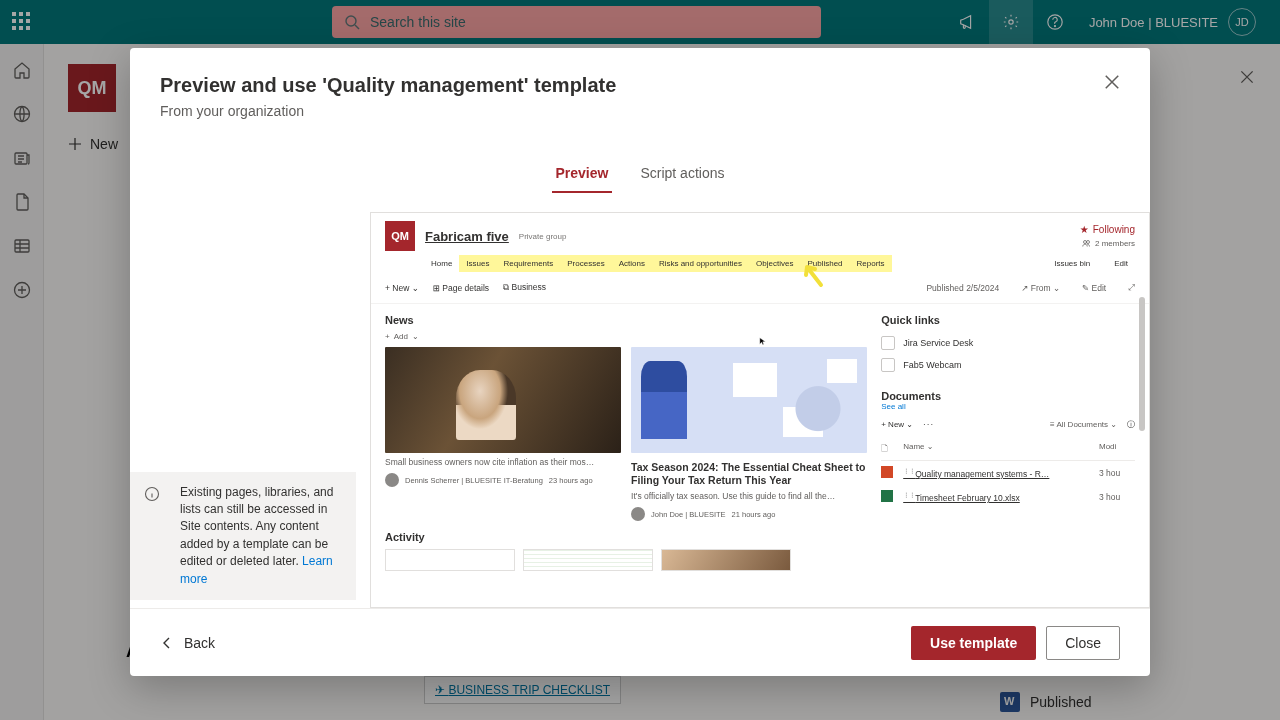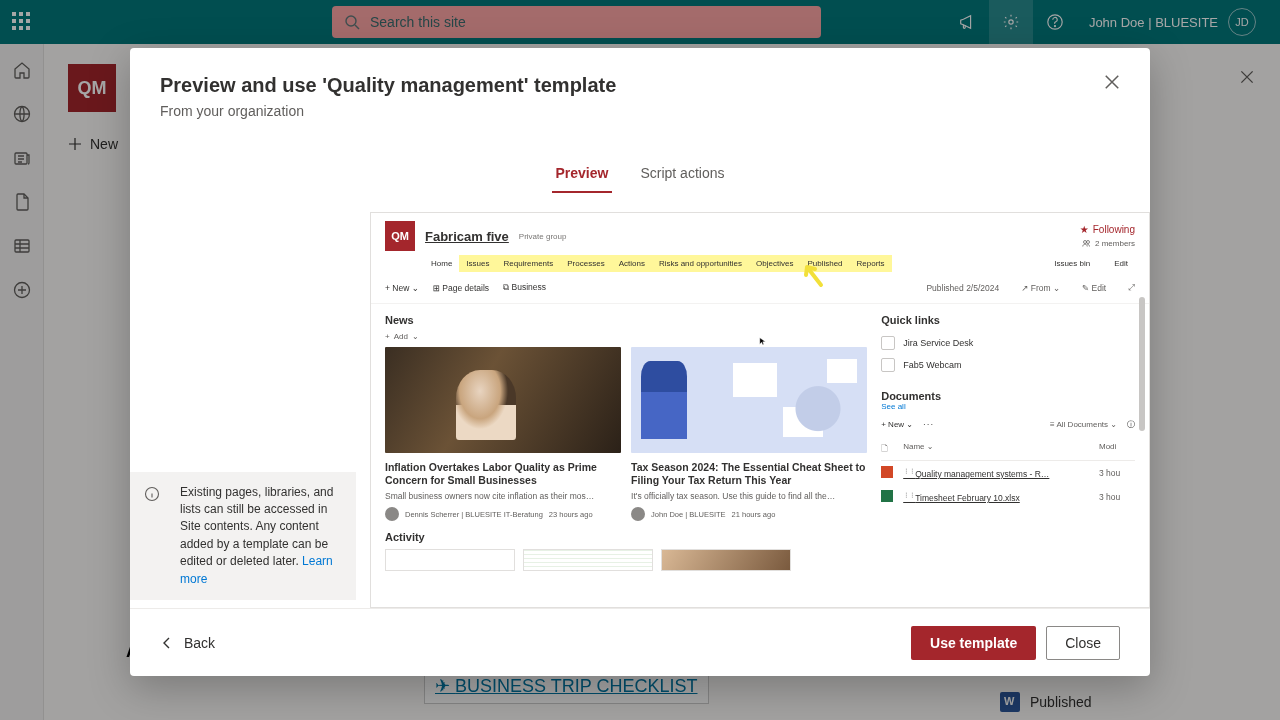--- a/index.html
+++ b/index.html
@@ -27,21 +27,21 @@
   
   .bg-page { position: absolute; left: 44px; top: 44px; right: 0; bottom: 0; padding: 20px 24px; z-index: 0; }
   .qm-logo { width: 48px; height: 48px; background: #a4262c; color: #fff; display: flex; align-items: center; justify-content: center; font-weight: 600; font-size: 18px; }
   .bg-close { position: absolute; top: 24px; right: 24px; width: 18px; height: 18px; color: #605e5c; cursor: pointer; }
   .new-btn { margin-top: 24px; display: flex; align-items: center; gap: 8px; color: #323130; font-size: 14px; }
   .bg-docs { position: absolute; right: 60px; bottom: 0; width: 220px; }
   .doc-item { display: flex; align-items: center; gap: 10px; padding: 8px 0; font-size: 14px; color: #323130; }
   .doc-icon { width: 20px; height: 20px; }
   .doc-icon.word { background: #2b579a; border-radius: 2px; position: relative; }
   .doc-icon.word::after { content: "W"; color: #fff; font-size: 11px; position: absolute; left: 4px; top: 3px; font-weight: 600; }
-  .bg-trip { position: absolute; left: 380px; bottom: 16px; color: #0078a6; font-size: 18px; text-decoration: underline; background: #fff; padding: 6px 10px; border: 1px solid #ccc; }
+  .bg-trip { position: absolute; left: 380px; bottom: 16px; color: #0078a6; font-size: 12px; text-decoration: underline; background: #fff; padding: 6px 10px; border: 1px solid #ccc; }
   .bg-activity-heading { position: absolute; left: 82px; bottom: 58px; font-size: 18px; font-weight: 600; }
 
   
   .overlay { position: absolute; inset: 0; background: rgba(0,0,0,.35); z-index: 5; }
 
   
   .dialog { position: absolute; left: 130px; top: 48px; width: 1020px; height: 628px; background: #fff; border-radius: 4px; box-shadow: 0 12px 40px rgba(0,0,0,.25); z-index: 10; display: flex; flex-direction: column; }
   .dialog-header { padding: 26px 30px 12px; position: relative; }
   .dialog-title { font-size: 20px; font-weight: 600; color: #323130; }
   .dialog-sub { font-size: 14px; color: #605e5c; margin-top: 6px; }
@@ -327,21 +327,20 @@
           <div class="pv-main">
             <div class="pv-news">
               <div class="pv-sect-title">News</div>
               <div class="pv-add">+ <span>Add</span> ⌄</div>
               <svg class="cursor-ptr" viewBox="0 0 10 10">
                   <path d="M1 1l0 8 2.3-2.3 1.3 3 1.4-.7-1.3-3H8z" fill="#000" stroke="#fff" stroke-width=".5"></path>
                 </svg>
               <div class="pv-cards">
                 <div class="pv-card">
                   <div class="pv-thumb photo"></div>
-                  <div class="pv-card-title">Inflation Overtakes Labor Quality as Prime Concern for Small Businesses</div>
                   <div class="pv-card-desc">Small business owners now cite inflation as their mos…</div>
                   <div class="pv-byline">
                     <div class="pv-ava"></div>
                     <span>Dennis Scherrer | BLUESITE IT-Beratung</span>
                     <span>23 hours ago</span>
                   </div>
                 </div>
                 <div class="pv-card">
                   <div class="pv-thumb illus"></div>
                   <div class="pv-card-title">Tax Season 2024: The Essential Cheat Sheet to Filing Your Tax Return This Year</div>

